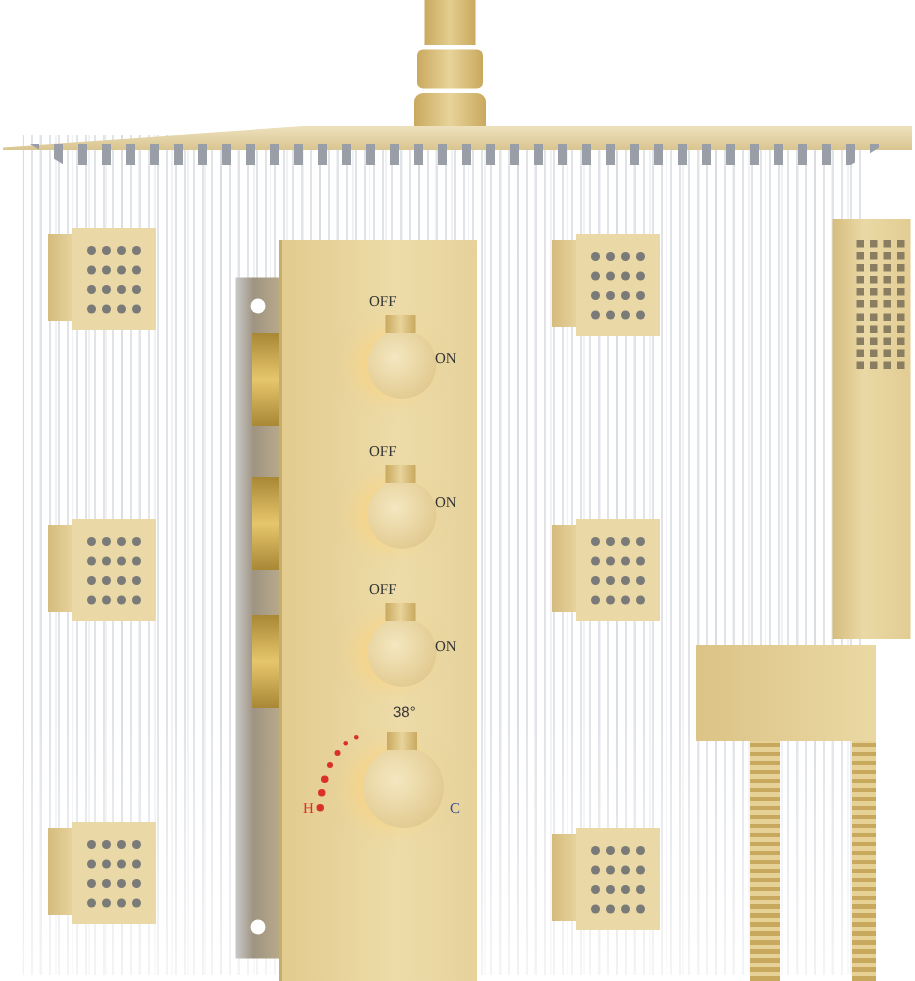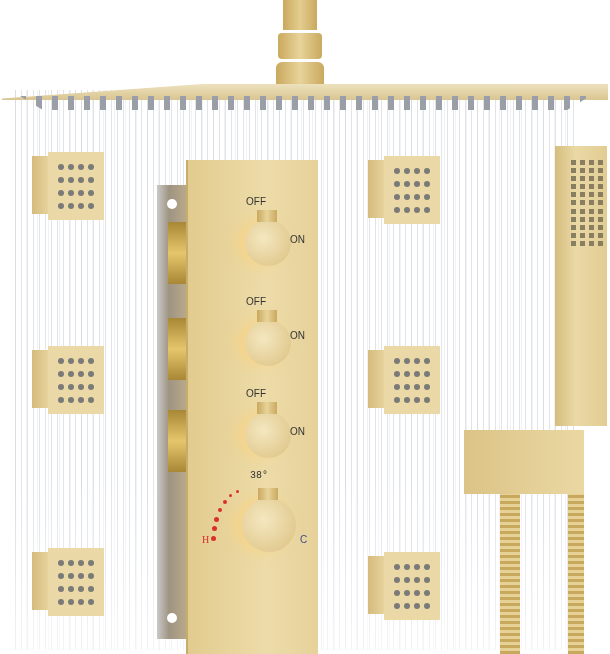--- a/index.html
+++ b/index.html
@@ -13,21 +13,21 @@
   .flange{position:absolute;left:276px;top:62px;width:48px;height:24px;border-radius:6px 6px 0 0;background:linear-gradient(90deg,#c9a95e,#e8d39a,#c9a95e);}
   .head{position:absolute;left:2px;top:84px;width:606px;height:16px;background:linear-gradient(#ede1bd,#d9c590);clip-path:polygon(0 90%,33% 0,100% 0,100% 100%,0 100%);}
   .nozzles{position:absolute;left:20px;top:96px;width:570px;height:14px;
     background:repeating-linear-gradient(90deg,#9a9ea6 0 6px,transparent 6px 16px);clip-path:polygon(0 0,100% 0,96% 100%,4% 100%);}
   .panel{position:absolute;left:188px;top:160px;width:130px;height:494px;background:linear-gradient(90deg,#e2cb8e,#eddca9 60%,#e6d19a);box-shadow:-2px 0 0 #c7ad6c;}
   .bracket{position:absolute;left:157px;top:185px;width:30px;height:454px;background:linear-gradient(90deg,#c9c9c9,#9f9482 40%,#b8aa8a);}
   .bracket .hole{position:absolute;left:10px;width:10px;height:10px;border-radius:50%;background:#fff;}
   .valve{position:absolute;left:168px;width:22px;height:62px;background:linear-gradient(#a88736,#e6c66c,#a88736);}
   .knob{position:absolute;left:245px;width:46px;height:46px;border-radius:50%;background:radial-gradient(circle at 40% 40%,#f4e7c0,#e3cc93 70%,#d4b878);box-shadow:-8px 0 14px rgba(255,210,120,0.6);}
   .knob .stem{position:absolute;left:12px;top:-10px;width:20px;height:12px;background:linear-gradient(90deg,#c9a95e,#e8d39a,#c9a95e);}
-  .lbl{position:absolute;font-size:10px;color:#333;}
+  .lbl{position:absolute;font-size:10px;color:#333;font-family:Liberation Serif, serif;}
   .thermo-dot{position:absolute;width:5px;height:5px;border-radius:50%;background:#d9302a;}
   .jet{position:absolute;width:70px;height:68px;}
   .jet .side{position:absolute;left:0;top:4px;width:16px;height:58px;background:linear-gradient(90deg,#d5bb7c,#e6d29c);}
   .jet .face{position:absolute;left:16px;top:0;width:56px;height:68px;background:#ead9a6;display:grid;grid-template-columns:repeat(4,1fr);grid-template-rows:repeat(4,1fr);padding:8px;box-sizing:border-box;}
   .jet .face i{display:block;width:6px;height:6px;border-radius:50%;background:#7a7a78;margin:auto;}
   .handheld{position:absolute;left:555px;top:146px;width:52px;height:280px;background:linear-gradient(90deg,#d6bd7e,#ead9a6 40%,#e2cc92);}
   .handheld .grid{position:absolute;left:14px;top:12px;width:36px;height:90px;display:grid;grid-template-columns:repeat(4,1fr);grid-template-rows:repeat(11,1fr);}
   .handheld .grid i{display:block;width:5px;height:5px;background:#8a7e62;margin:auto;}
   .holder{position:absolute;left:464px;top:430px;width:120px;height:64px;background:linear-gradient(90deg,#dcc386,#ead8a3);}
   .hose{position:absolute;left:500px;top:494px;width:20px;height:160px;background:repeating-linear-gradient(0deg,#c8a85c 0 3px,#e6d196 3px 6px);}
@@ -191,21 +191,21 @@
     <span class="stem"></span>
   </div>
 <span class="lbl" style="left:290px;top:330px">ON</span>
 
 <span class="lbl" style="left:246px;top:388px">OFF</span>
 <div class="knob" style="top:412px">
     <span class="stem"></span>
   </div>
 <span class="lbl" style="left:290px;top:426px">ON</span>
 
-<span class="lbl" style="left:250px;top:470px;font-family:Liberation Mono, monospace">38°</span>
+<span class="lbl" style="left:262px;top:470px;font-family:Liberation Sans, sans-serif">38°</span>
 <div class="knob" style="top:498px;width:54px;height:54px;left:242px">
     <span class="stem" style="left:16px"></span>
   </div>
 <span class="lbl" style="left:202px;top:534px;color:#d9302a;font-family:'Liberation Serif',serif">H</span>
 <span class="lbl" style="left:300px;top:534px;color:#3a4a8c">C</span>
 <span class="thermo-dot" style="left:211px;top:536px"></span>
 <span class="thermo-dot" style="left:212px;top:526px"></span>
 <span class="thermo-dot" style="left:214px;top:517px"></span>
 <span class="thermo-dot" style="left:218px;top:508px;width:4px;height:4px"></span>
 <span class="thermo-dot" style="left:223px;top:500px;width:4px;height:4px"></span>

